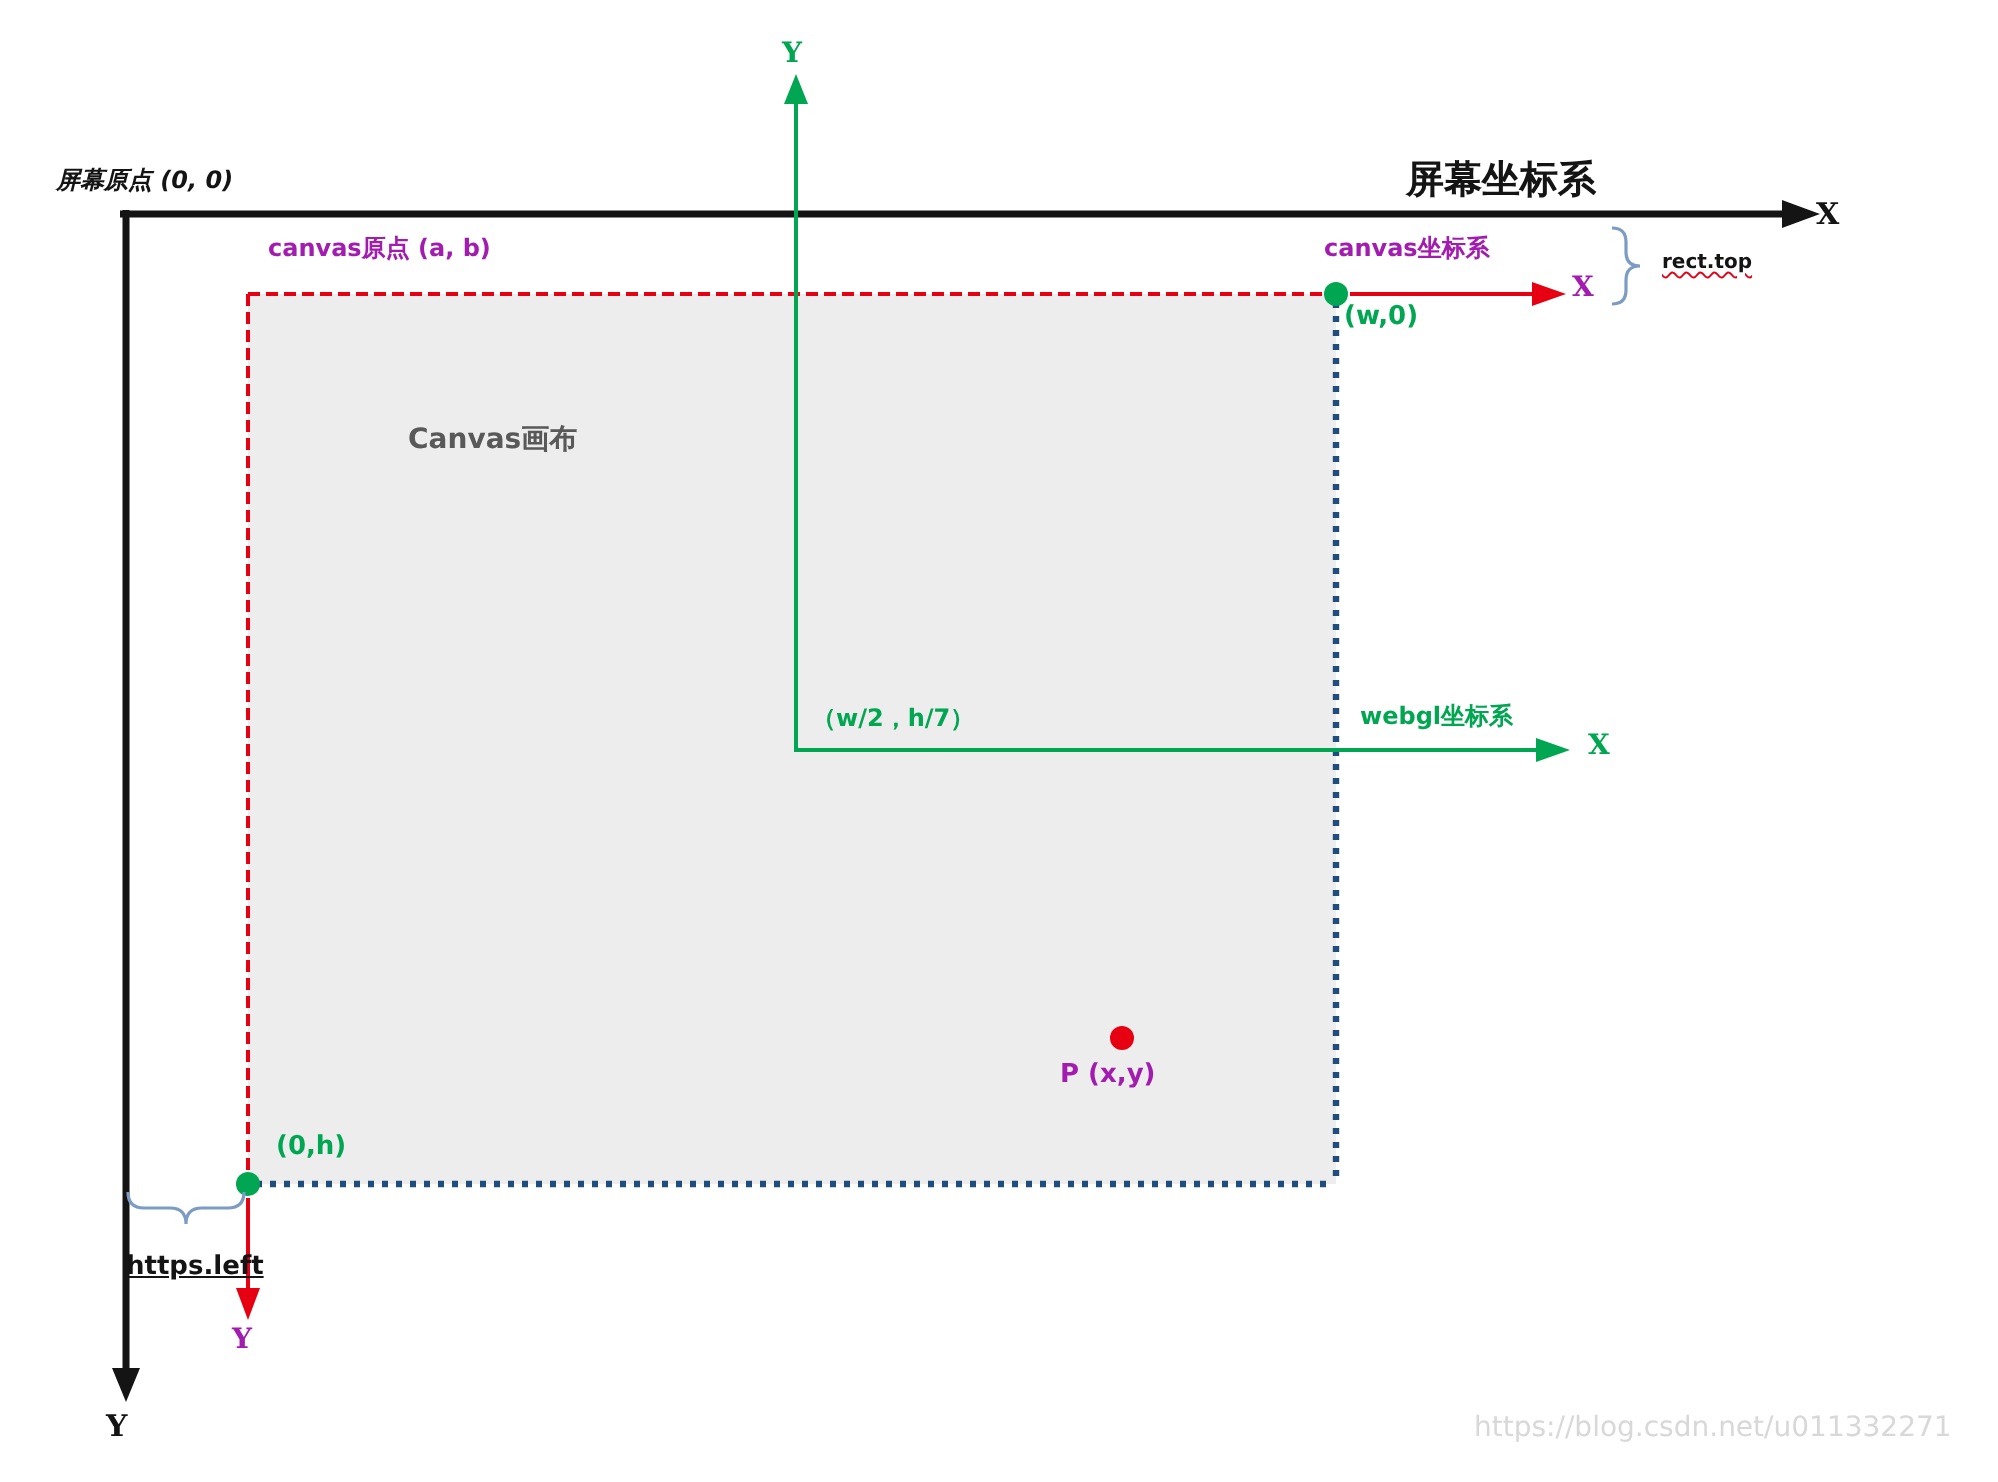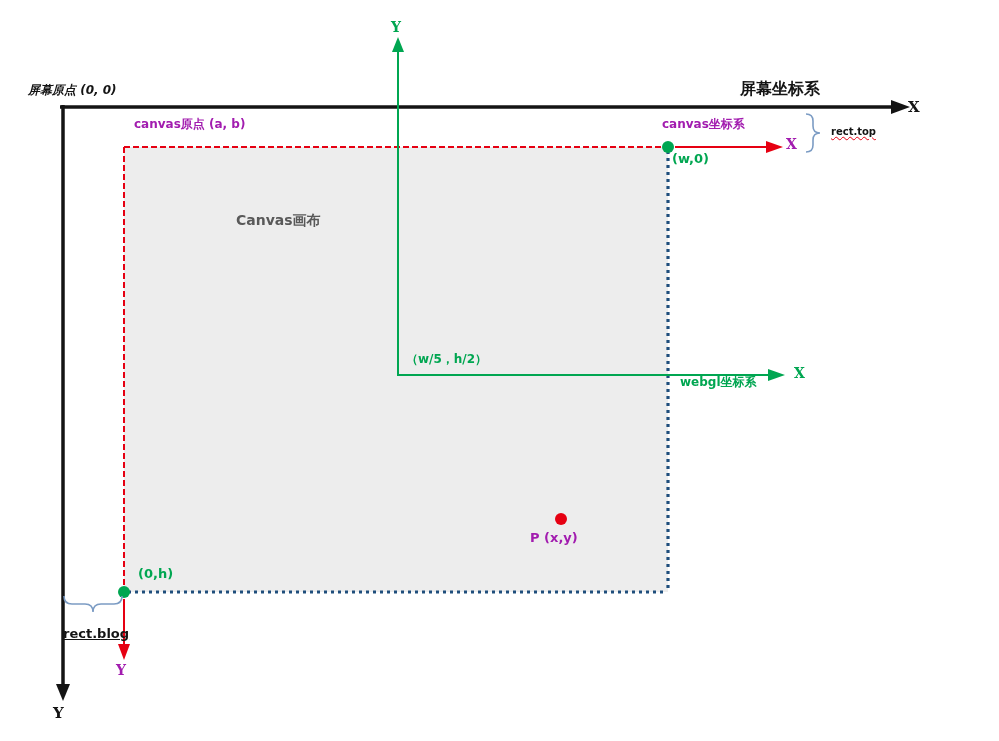--- a/index.html
+++ b/index.html
@@ -21,35 +21,35 @@
   }
   .red{color:#a21caf;}
   .green{color:#00a651;}
   .graytext{color:#595959;}
   .axis-letter{
     font-family:"DejaVu Serif","Liberation Serif",serif;
     font-size:15px;
     letter-spacing:0;
   }
   .lbl-screen-origin{left:28px;top:84px;font-size:12px;font-style:italic;}
-  .lbl-screen-system{left:740px;top:80px;font-size:16px;}
+  .lbl-screen-system{left:703px;top:80px;font-size:19px;}
   .lbl-screen-x{left:908px;top:99px;}
   .lbl-screen-y{left:53px;top:705px;}
   .lbl-canvas-origin{left:134px;top:118px;}
   .lbl-canvas-system{left:662px;top:118px;text-align:right;}
   .lbl-canvas-x{left:786px;top:137px;font-size:14px;}
   .lbl-canvas-y{left:116px;top:663px;font-size:14px;}
   .lbl-webgl-y{left:391px;top:20px;font-size:14px;}
   .lbl-webgl-x{left:794px;top:366px;font-size:14px;}
   .lbl-webgl-center{left:406px;top:353px;}
-  .lbl-webgl-system{left:680px;top:352px;margin-top:24px;}
+  .lbl-webgl-system{left:680px;top:352px;}
   .lbl-point-w0{left:672px;top:152px;font-size:13px;}
   .lbl-point-0h{left:138px;top:567px;font-size:13px;}
   .lbl-point-p{left:530px;top:531px;font-size:13px;}
-  .lbl-canvas-name{left:204px;top:213px;font-size:14px;margin-left:32px;}
+  .lbl-canvas-name{left:204px;top:213px;font-size:14px;}
   .lbl-rect-top{
     left:831px;top:126px;font-size:10px;
     text-decoration-line:underline;
     text-decoration-style:wavy;
     text-decoration-color:#e60012;
   }
   .lbl-rect-left{left:63px;top:627px;font-size:13px;text-decoration:underline;}
   .lbl-watermark{
     left:737px;top:707px;font-size:14px;
     font-weight:normal;color:#d8d8d8;
@@ -110,21 +110,22 @@
   <div class="lbl red lbl-canvas-origin">canvas原点 (a, b)</div>
   <div class="lbl red lbl-canvas-system">canvas坐标系</div>
   <div class="lbl red lbl-canvas-x axis-letter">X</div>
   <div class="lbl red lbl-canvas-y axis-letter">Y</div>
   <div class="lbl graytext lbl-canvas-name">Canvas画布</div>
   <div class="lbl green lbl-point-w0">(w,0)</div>
   <div class="lbl green lbl-point-0h">(0,h)</div>
 
   <div class="lbl green lbl-webgl-y axis-letter">Y</div>
   <div class="lbl green lbl-webgl-x axis-letter">X</div>
-  <div class="lbl green lbl-webgl-center">（w/5，h/2）</div>
+  <div class="lbl green lbl-webgl-center">（w/2，h/7）</div>
   <div class="lbl green lbl-webgl-system">webgl坐标系</div>
 
   <div class="lbl red lbl-point-p">P (x,y)</div>
 
   <div class="lbl lbl-rect-top">rect.top</div>
-  <div class="lbl lbl-rect-left">rect.blog</div>
+  <div class="lbl lbl-rect-left">https.left</div>
 
+  <div class="lbl lbl-watermark">https://blog.csdn.net/u011332271</div>
 </div>
 
 </body></html>

